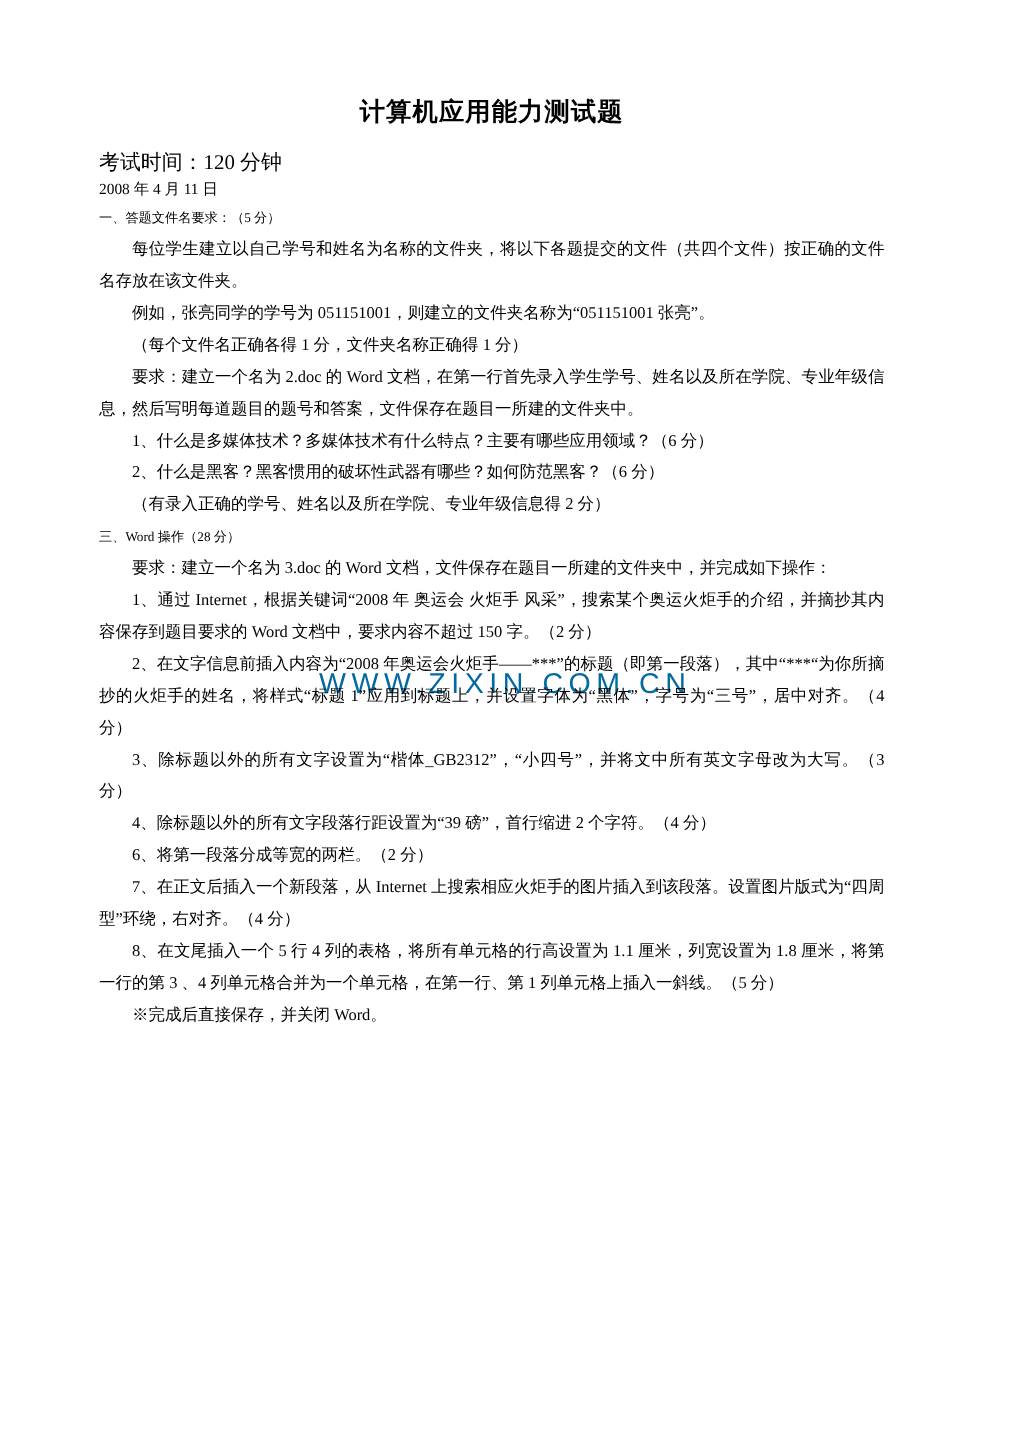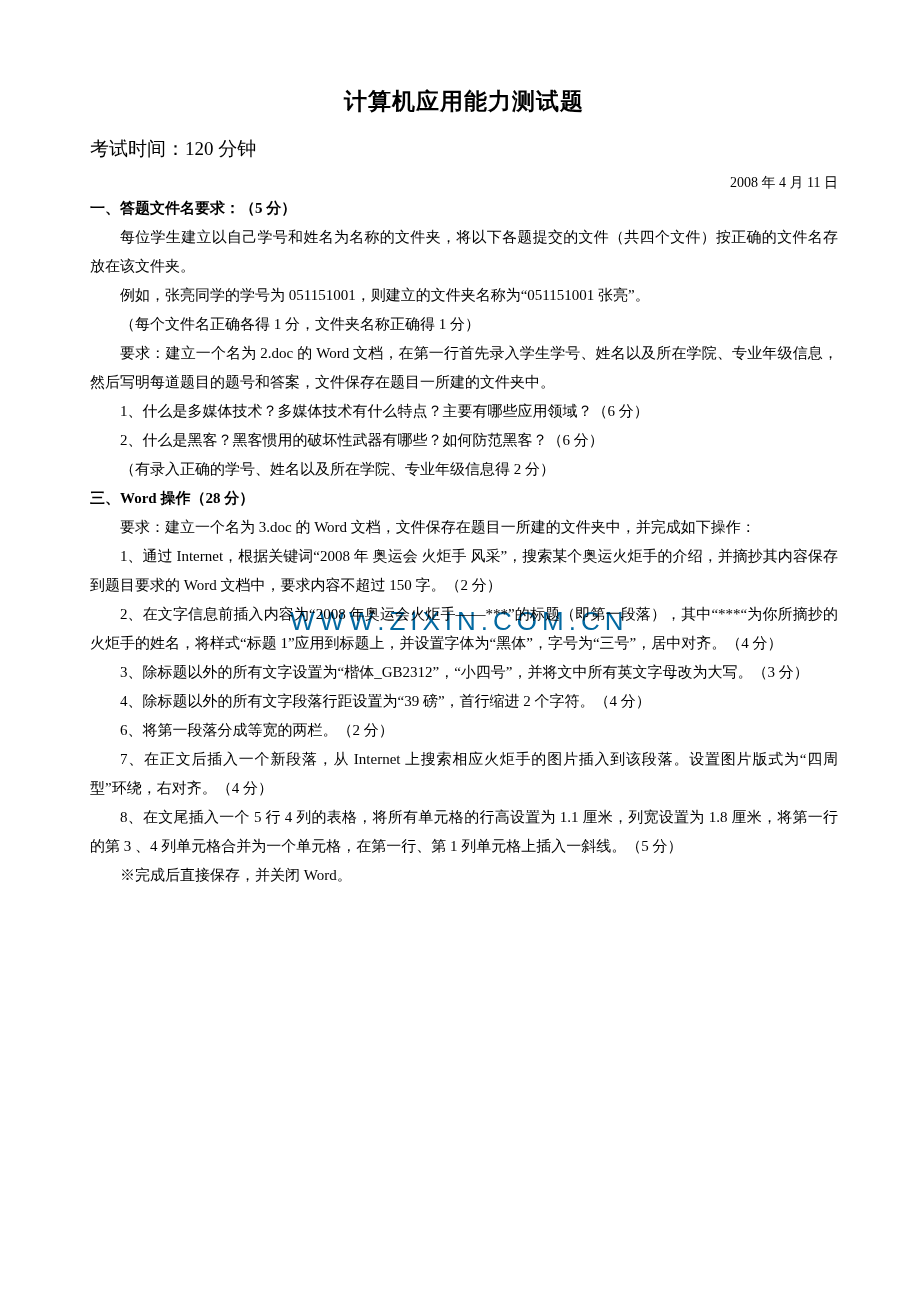--- a/index.html
+++ b/index.html
@@ -8,47 +8,45 @@
     width: 920px;
     height: 1302px;
     background: #ffffff;
     color: #000000;
     font-family: "Liberation Serif", "DejaVu Serif", serif;
     overflow: hidden;
   }
   .content {
     position: relative;
     z-index: 1;
-    padding: 86px 82px 40px 90px;
+    padding: 86px 116px 40px 90px;
   }
   .title {
     margin: 0;
     text-align: center;
     font-size: 23px;
     line-height: 32px;
     font-weight: bold;
     letter-spacing: 1px;
   }
   .subtitle {
     margin-top: 18px;
     text-align: left;
     font-size: 19px;
     line-height: 26px;
   }
   .date {
-    margin-top: 10px;
-    text-align: right;
     font-size: 14px;
     line-height: 22px;
   }
   .section { margin: 0; }
   .sec-heading {
-    font-size: 15px;
+    font-size: 12px;
     line-height: 29px;
-    font-weight: bold;
+    font-weight: normal;
     text-align: left;
   }
   p.body {
     margin: 0;
     font-size: 15px;
     line-height: 29px;
     text-indent: 2em;
     text-align: justify;
   }
   .watermark {

